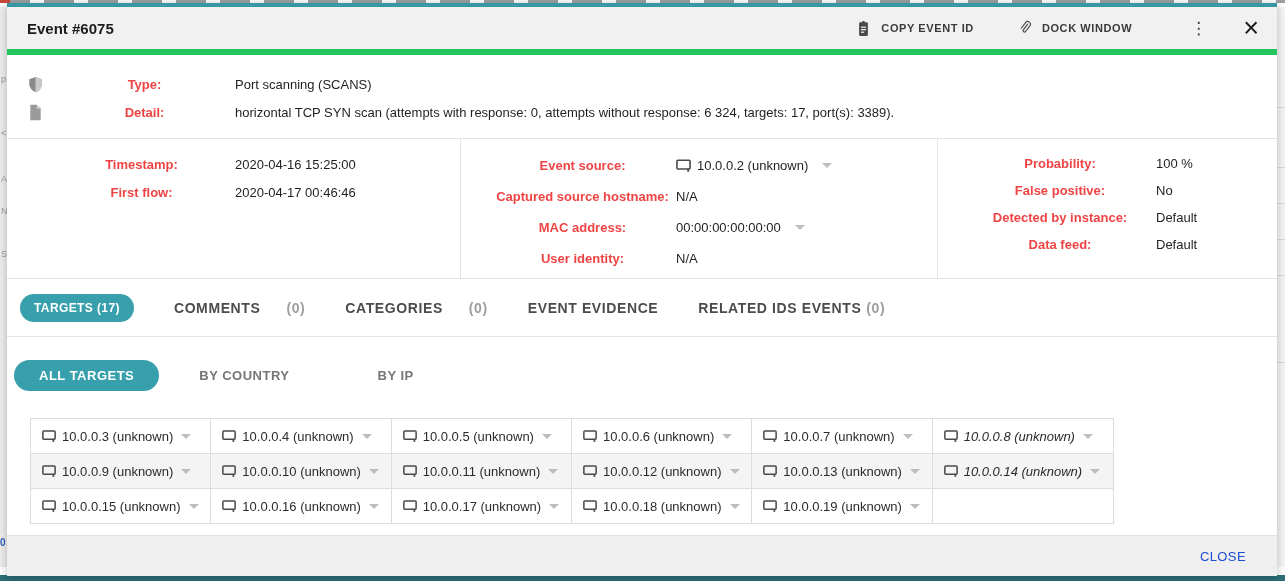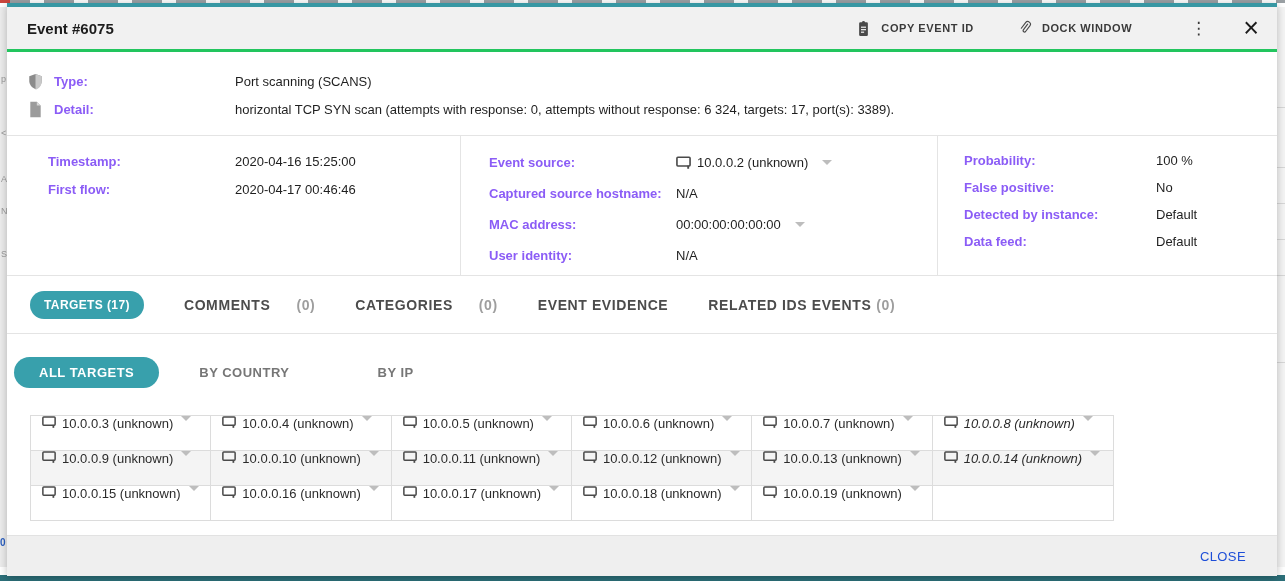--- a/index.html
+++ b/index.html
@@ -15,73 +15,73 @@
   .edge-digit{position:absolute;left:0px;top:530px;font-size:10px;color:#2b5fc0;font-weight:bold;}
   .bg-rightstrip{position:absolute;right:0;top:7px;width:8px;height:560px;background:#f4f4f4;border-left:1px solid #dedede;}
   .bg-rightstrip .hline{position:absolute;left:0;width:8px;height:1px;background:#d7d7d7;}
   .bg-bottombar{position:absolute;left:0;bottom:0;width:100%;height:6px;background:#2c6f79;}
 
   
   .modal{position:absolute;left:7px;top:3px;width:1270px;height:569px;background:#ffffff;
     border-top:4px solid #3797a3;box-shadow:0 2px 8px rgba(0,0,0,.25);display:flex;flex-direction:column;}
 
   
-  .hdr{height:42px;background:#f1f1f1;border-bottom:3px solid #22c55e;display:flex;align-items:center;padding:0 18px 0 20px;flex:0 0 auto;}
+  .hdr{height:42px;background:#f1f1f1;border-bottom:6px solid #22c55e;display:flex;align-items:center;padding:0 18px 0 20px;flex:0 0 auto;}
   .hdr-title{font-size:15px;font-weight:bold;color:#1c1c1c;}
   .hdr-right{margin-left:auto;display:flex;align-items:center;}
   .hdr-action{display:flex;align-items:center;gap:10px;cursor:pointer;margin-left:44px;}
   .hdr-action-label{font-size:11px;font-weight:bold;color:#3a3a3a;letter-spacing:.6px;}
   .kebab{margin-left:52px;font-size:17px;color:#3a3a3a;cursor:pointer;line-height:1;padding:2px 6px;}
   .closex{margin-left:30px;font-size:27px;color:#1a1a1a;cursor:pointer;line-height:1;font-weight:400;}
 
   
   .summary{padding:15px 20px 12px 20px;flex:0 0 auto;}
   .sumrow{display:flex;align-items:center;height:28px;}
   .sumicon{width:17px;display:flex;justify-content:center;margin-right:10px;flex:0 0 auto;}
-  .lbl{font-weight:bold;font-size:13px;color:#8b5cf6;}
+  .lbl{font-weight:bold;font-size:13px;color:#ef4444;text-align:center;}
   .val{font-size:13px;color:#1f1f1f;}
   .sumrow .lbl{width:181px;flex:0 0 auto;}
 
   
   .info{display:flex;border-top:1px solid #e4e4e4;border-bottom:1px solid #e4e4e4;height:139px;flex:0 0 auto;}
   .info-col{box-sizing:border-box;padding-top:11px;}
   .info-col.c1{width:453px;padding-left:41px;}
   .info-col.c2{width:477px;padding-left:28px;border-left:1px solid #e4e4e4;}
   .info-col.c3{flex:1;padding-left:26px;border-left:1px solid #e4e4e4;}
   .irow{display:flex;align-items:center;}
   .c1 .irow{height:28px;}
   .c2 .irow{height:31px;}
   .c3 .irow{height:27px;}
   .c1 .lbl{width:187px;flex:0 0 auto;}
   .c2 .lbl{width:187px;flex:0 0 auto;}
   .c3 .lbl{width:192px;flex:0 0 auto;}
   .valgroup{display:flex;align-items:center;gap:6px;}
   .caret{width:0;height:0;border-left:5px solid transparent;border-right:5px solid transparent;border-top:5px solid #bdbdbd;display:inline-block;margin-left:8px;cursor:pointer;}
 
   
-  .tabs{height:57px;display:flex;align-items:center;padding-left:23px;flex:0 0 auto;border-bottom:1px solid #e4e4e4;}
+  .tabs{height:57px;display:flex;align-items:center;padding-left:13px;flex:0 0 auto;border-bottom:1px solid #e4e4e4;}
   .tab-pill{background:#38a0ac;color:#ffffff;border-radius:15px;padding:7px 14px;font-size:12px;font-weight:bold;letter-spacing:.4px;cursor:pointer;}
   .tab{margin-left:40px;font-size:14px;font-weight:bold;color:#4c4c4c;letter-spacing:.6px;cursor:pointer;display:flex;align-items:center;}
   .tab .count{color:#9e9e9e;font-weight:bold;}
   .count.gap-wide{margin-left:26px;}
   .count.gap-narrow{margin-left:5px;}
 
   
   .subtabs{padding:23px 0 0 7px;display:flex;align-items:center;flex:0 0 auto;}
   .subtab-pill{background:#38a0ac;color:#ffffff;border-radius:16px;padding:8px 25px;font-size:13px;font-weight:bold;letter-spacing:.5px;cursor:pointer;}
   .subtab{font-size:13px;font-weight:bold;color:#767676;letter-spacing:.5px;cursor:pointer;}
   .subtab.s1{margin-left:40px;}
   .subtab.s2{margin-left:88px;}
 
   
   .tgrid{margin:27px 0 0 23px;width:1082px;border:1px solid #dcdcdc;flex:0 0 auto;}
   .trow{display:grid;grid-template-columns:repeat(6,1fr);}
   .trow + .trow{border-top:1px solid #dcdcdc;}
   .trow.alt{background:#f4f4f4;}
-  .tcell{height:34px;display:flex;padding-left:11px;border-right:1px solid #dcdcdc;cursor:pointer;}
+  .tcell{height:34px;display:flex;align-items:center;padding-left:11px;border-right:1px solid #dcdcdc;cursor:pointer;}
   .tcell:last-child{border-right:none;font-style:italic;}
   .tcell .ip{font-size:13px;color:#2b2b2b;margin-left:6px;}
   .tcell.empty{cursor:default;}
 
   
   .ftr{margin-top:auto;height:40px;background:#efefef;border-top:1px solid #e2e2e2;display:flex;align-items:center;justify-content:flex-end;padding-right:27px;flex:0 0 auto;}
   .close-btn{font-size:13px;font-weight:normal;color:#1d4ed8;letter-spacing:.4px;cursor:pointer;padding:6px 4px;}
 
   svg{display:block;}
 </style>

